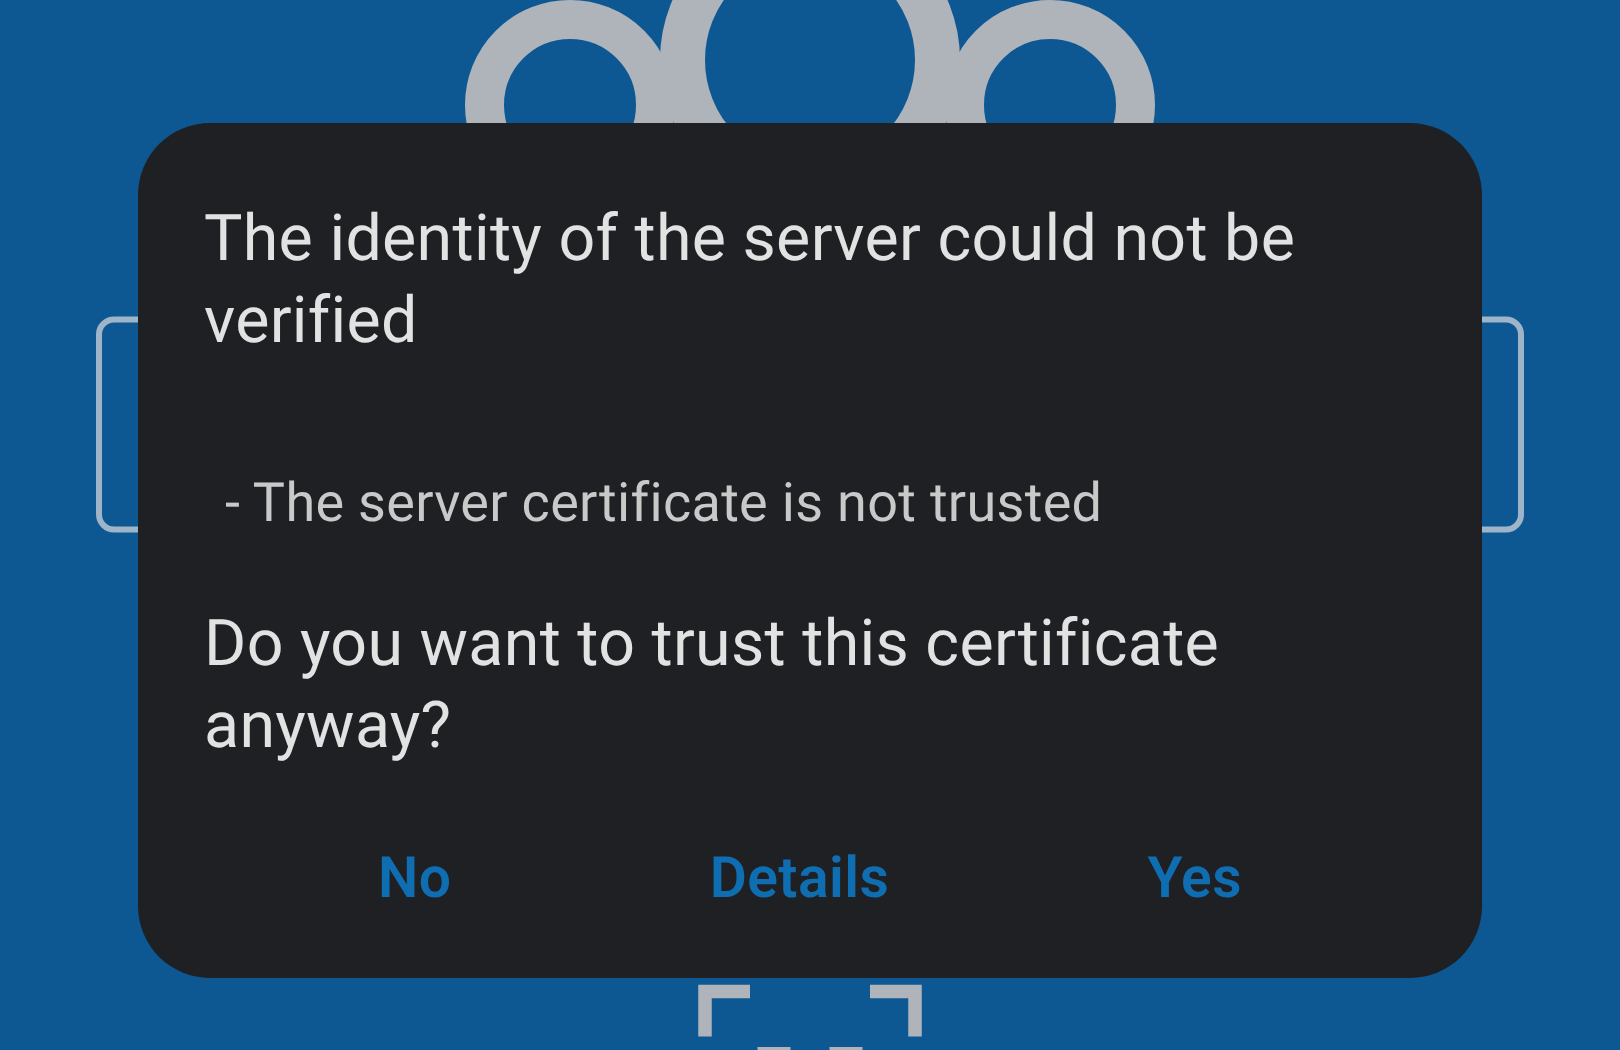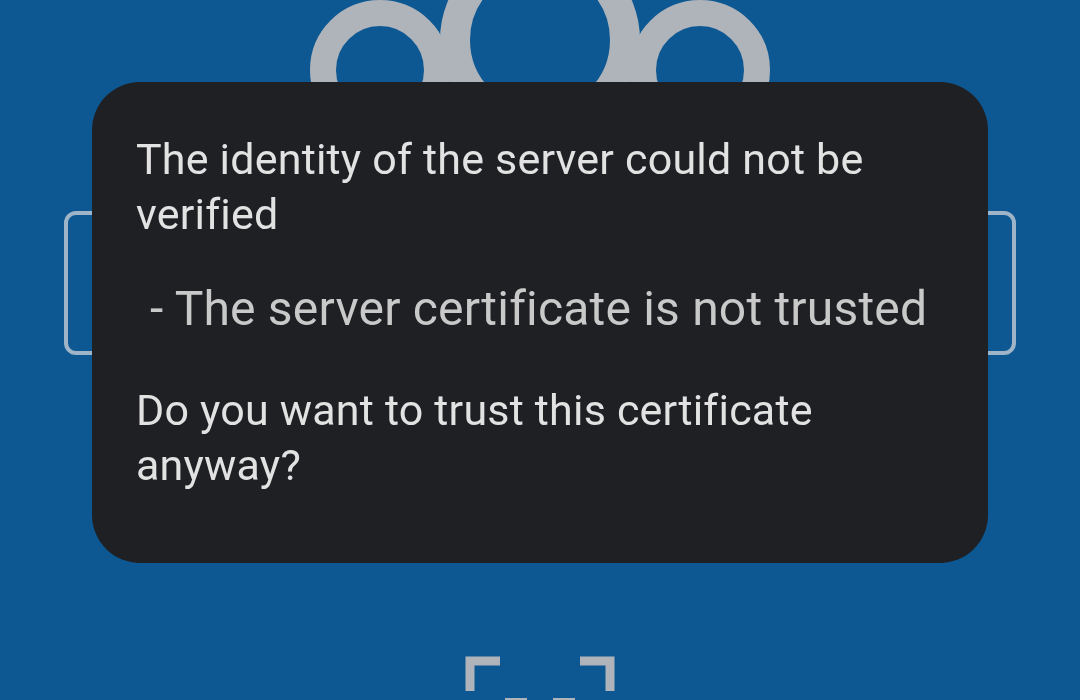--- a/index.html
+++ b/index.html
@@ -80,29 +80,29 @@
       border-radius: 48px;
       padding: 50px 44px 30px 44px;
     }
     
     .dialog-title {
       color: #e2e2e3;
       font-size: 43px;
       font-weight: 400;
       line-height: 1.28;
       letter-spacing: 0.2px;
-      margin-bottom: 38px;
+      margin-bottom: 72px;
     }
     
     .dialog-body {
       color: #c9c9ca;
     }
     
     .dialog-reason {
-      font-size: 48px;
+      font-size: 36px;
       font-weight: 400;
       padding-left: 14px;
       margin-bottom: 46px;
       letter-spacing: 0.2px;
     }
     
     .dialog-question {
       font-size: 43px;
       font-weight: 400;
       line-height: 1.28;
@@ -159,13 +159,18 @@
 
 <div class="dialog">
   <h2 class="dialog-title">The identity of the server could not be verified</h2>
 
   <div class="dialog-body">
     <p class="dialog-reason">- The server certificate is not trusted</p>
 
     <p class="dialog-question">Do you want to trust this certificate anyway?</p>
   </div>
 
+  <div class="dialog-actions">
+    <button class="dialog-button">No</button>
+    <button class="dialog-button">Details</button>
+    <button class="dialog-button">Yes</button>
+  </div>
 </div>
 
 </body></html>

